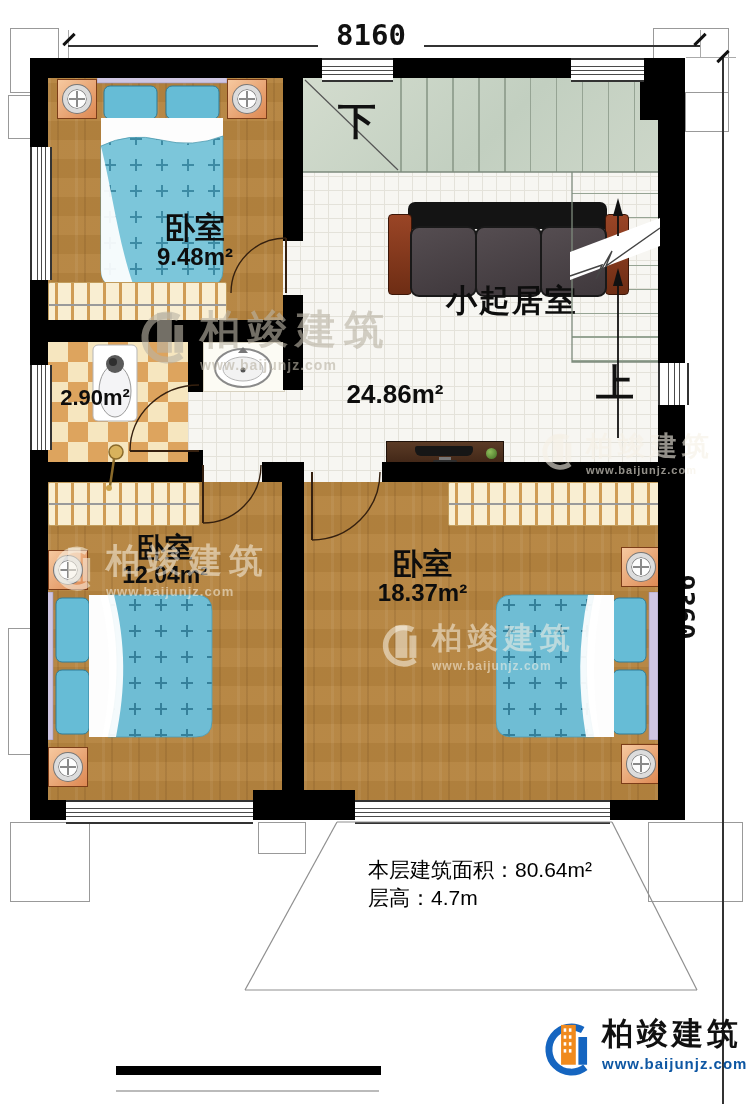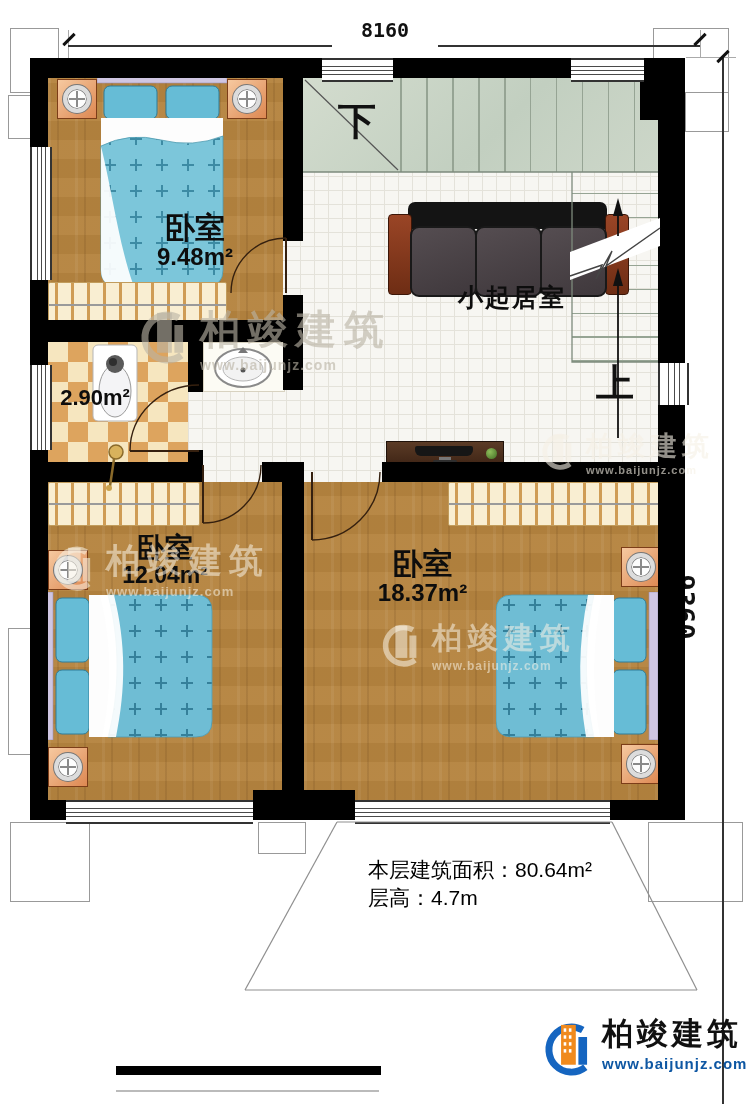--- a/index.html
+++ b/index.html
@@ -89,21 +89,21 @@
   <div class="ebox" style="left:685px;top:92px;width:42px;height:38px;"></div>
   <div class="ebox" style="left:10px;top:822px;width:78px;height:78px;"></div>
   <div class="ebox" style="left:648px;top:822px;width:93px;height:78px;"></div>
   <div class="ebox" style="left:258px;top:822px;width:46px;height:30px;"></div>
 
   <div class="extline" style="left:68px;top:30px;width:1px;height:28px;"></div>
   <div class="extline" style="left:700px;top:30px;width:1px;height:28px;"></div>
   <div class="dimline" style="left:68px;top:45px;width:632px;height:2px;"></div>
   <div class="tick" style="left:61px;top:38px;"></div>
   <div class="tick" style="left:692px;top:38px;"></div>
-  <div class="dimtext" style="left:332px;top:18px;width:106px;height:30px;font-size:20px;">8160</div>
+  <div class="dimtext" style="left:318px;top:18px;width:106px;height:30px;font-size:29px;">8160</div>
 
   <div class="extline" style="left:686px;top:57px;width:50px;height:1px;"></div>
   <div class="dimline" style="left:722px;top:58px;width:2px;height:1046px;"></div>
   <div class="tick" style="left:715px;top:55px;"></div>
   <div class="dimtext" style="left:700px;top:552px;width:110px;height:28px;font-size:27px;transform:rotate(90deg);transform-origin:0 0;">9360</div>
 
   <div class="abs tile" style="left:48px;top:78px;width:610px;height:722px;"></div>
 
   <div class="abs wood" style="left:48px;top:78px;width:235px;height:252px;"></div>
   <div class="abs checker" style="left:48px;top:342px;width:140px;height:121px;"></div>
@@ -166,21 +166,24 @@
     <div class="seat" style="left:87px;"></div>
     <div class="seat" style="left:152px;"></div>
   </div>
   <div class="desk">
     <div class="mon"></div>
     <div class="stand"></div>
     <div class="base"></div>
     <div class="plant"></div>
   </div>
   <div class="room-label" style="left:432px;top:284px;width:160px;">
-    <div class="nm" style="font-size:25px;letter-spacing:2px;">小起居室</div>
+    <div class="nm" style="font-size:31px;letter-spacing:2px;">小起居室</div>
+  </div>
+  <div class="room-label" style="left:330px;top:380px;width:130px;">
+    <div class="ar" style="font-size:26px;">24.86m²</div>
   </div>
 
   <div class="wardrobe" style="left:48px;top:482px;width:150px;height:42px;"></div>
   <div class="ns" style="left:48px;top:550px;">
       <div class="lamp"></div>
     </div>
   <div class="ns" style="left:48px;top:747px;">
       <div class="lamp"></div>
     </div>
   <svg class="abs" style="left:44px;top:592px;" width="172" height="148">

